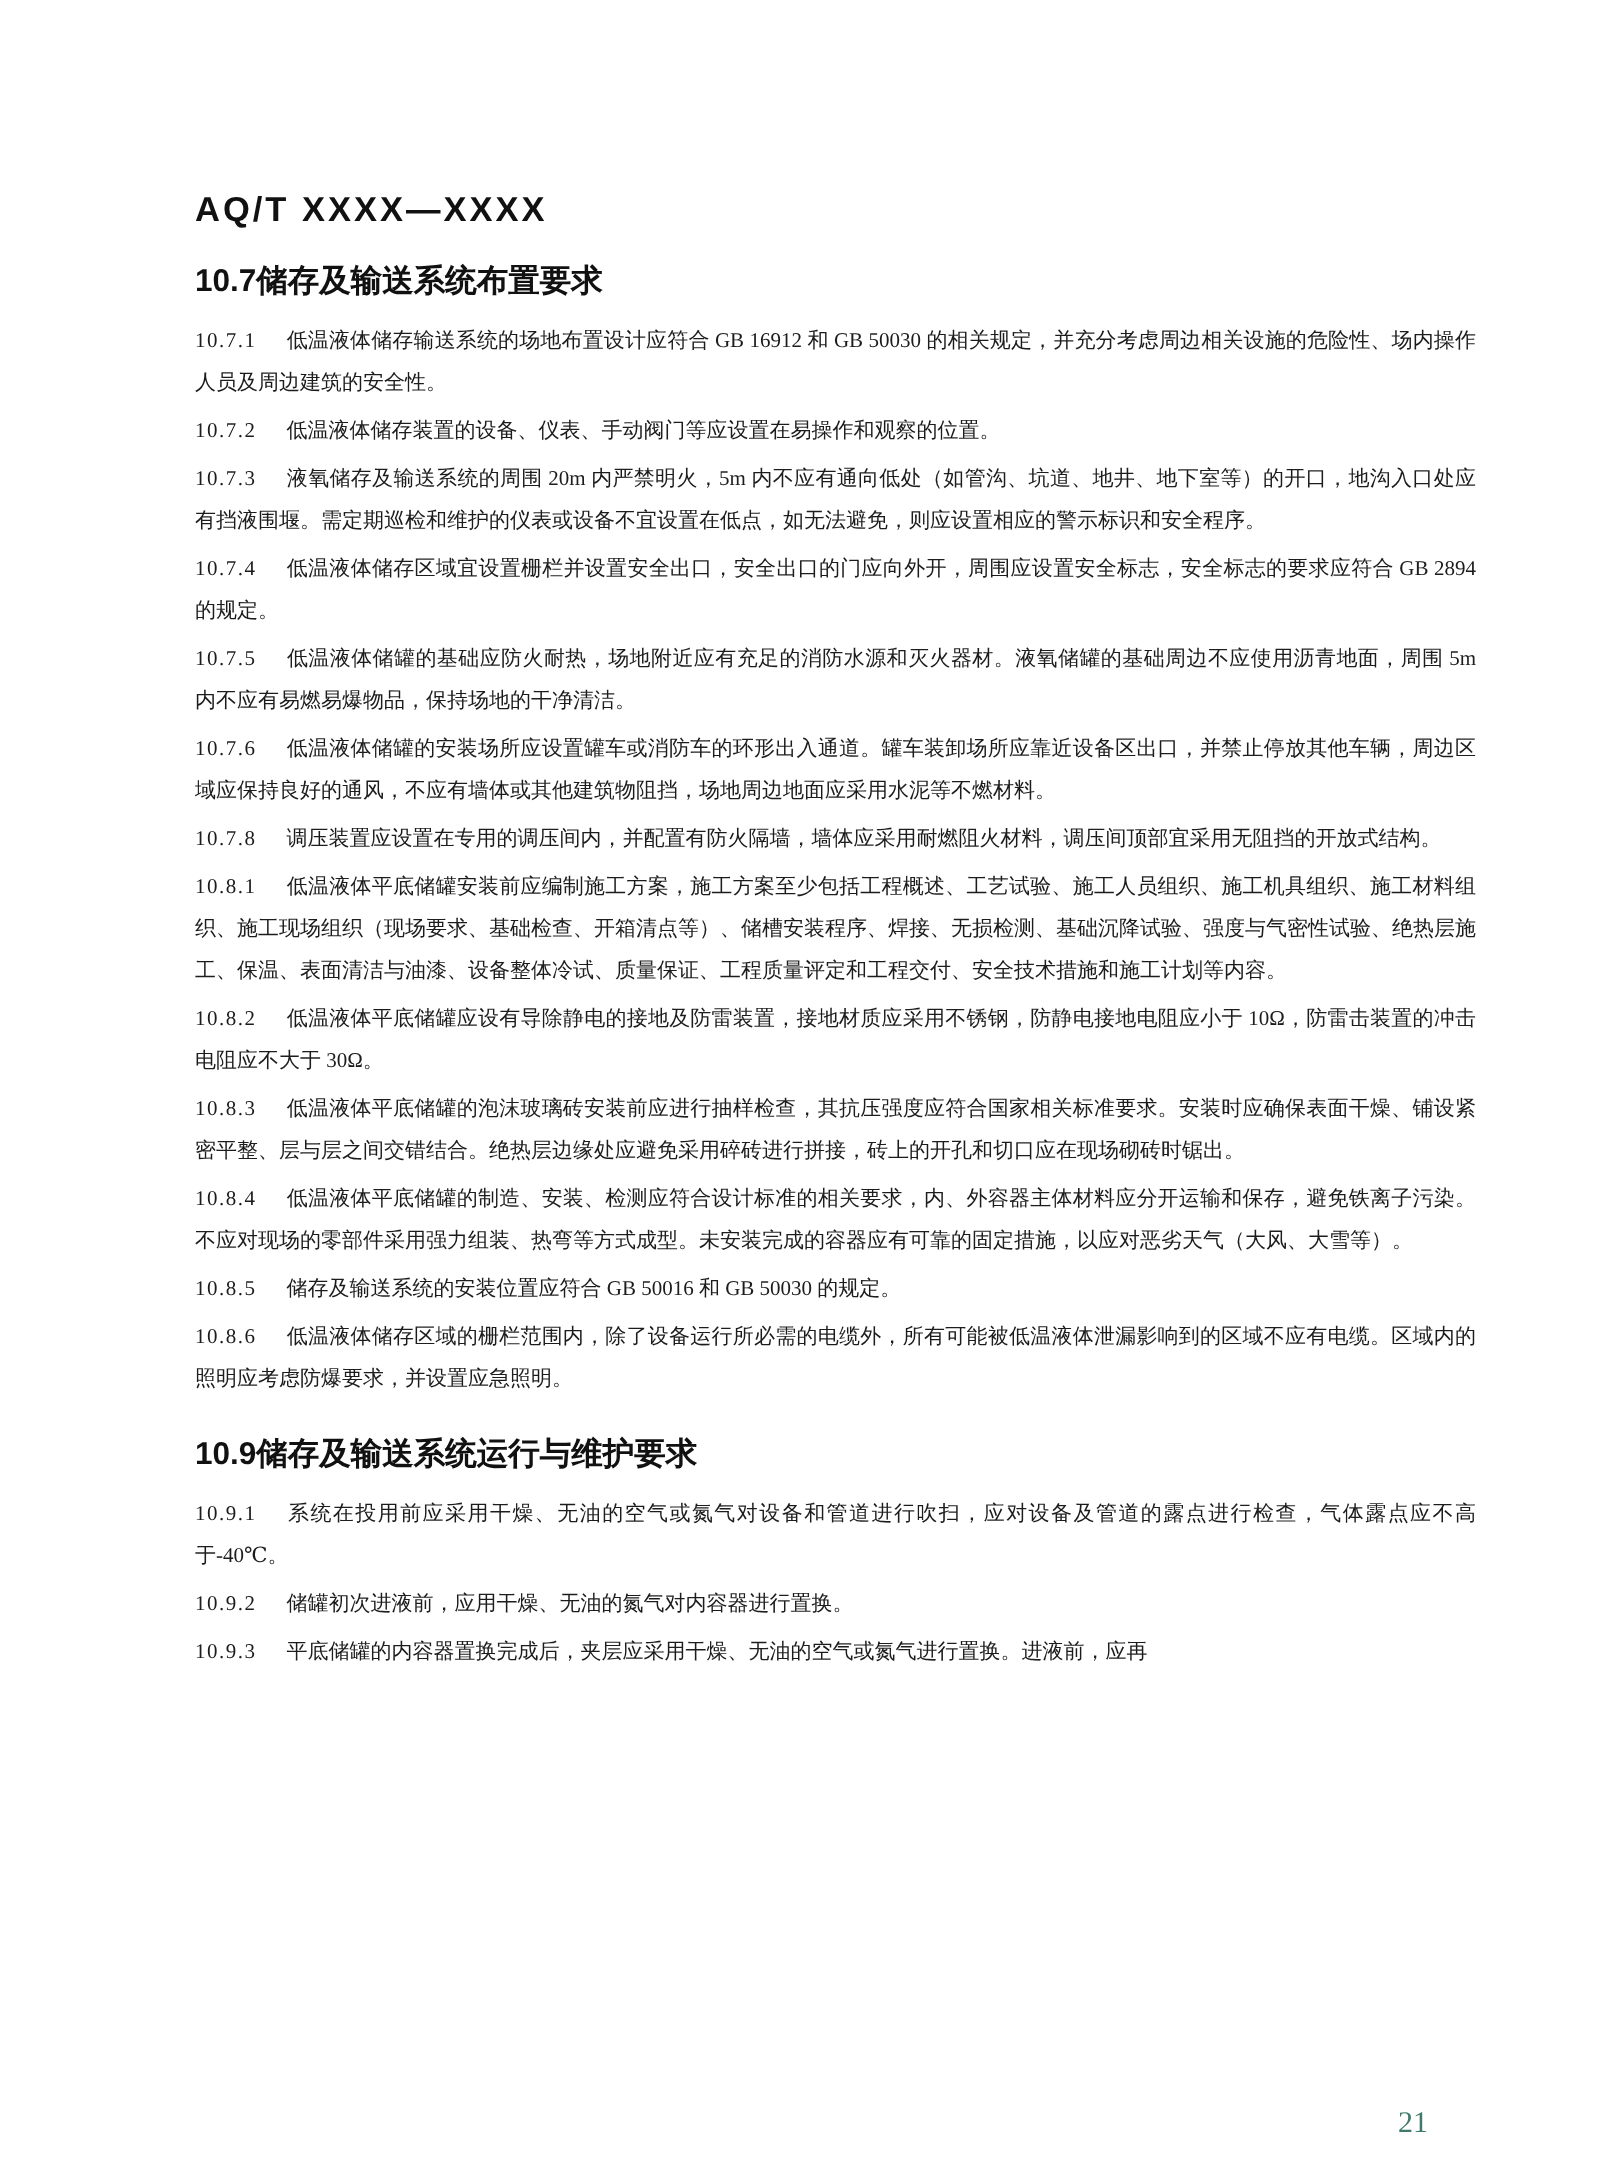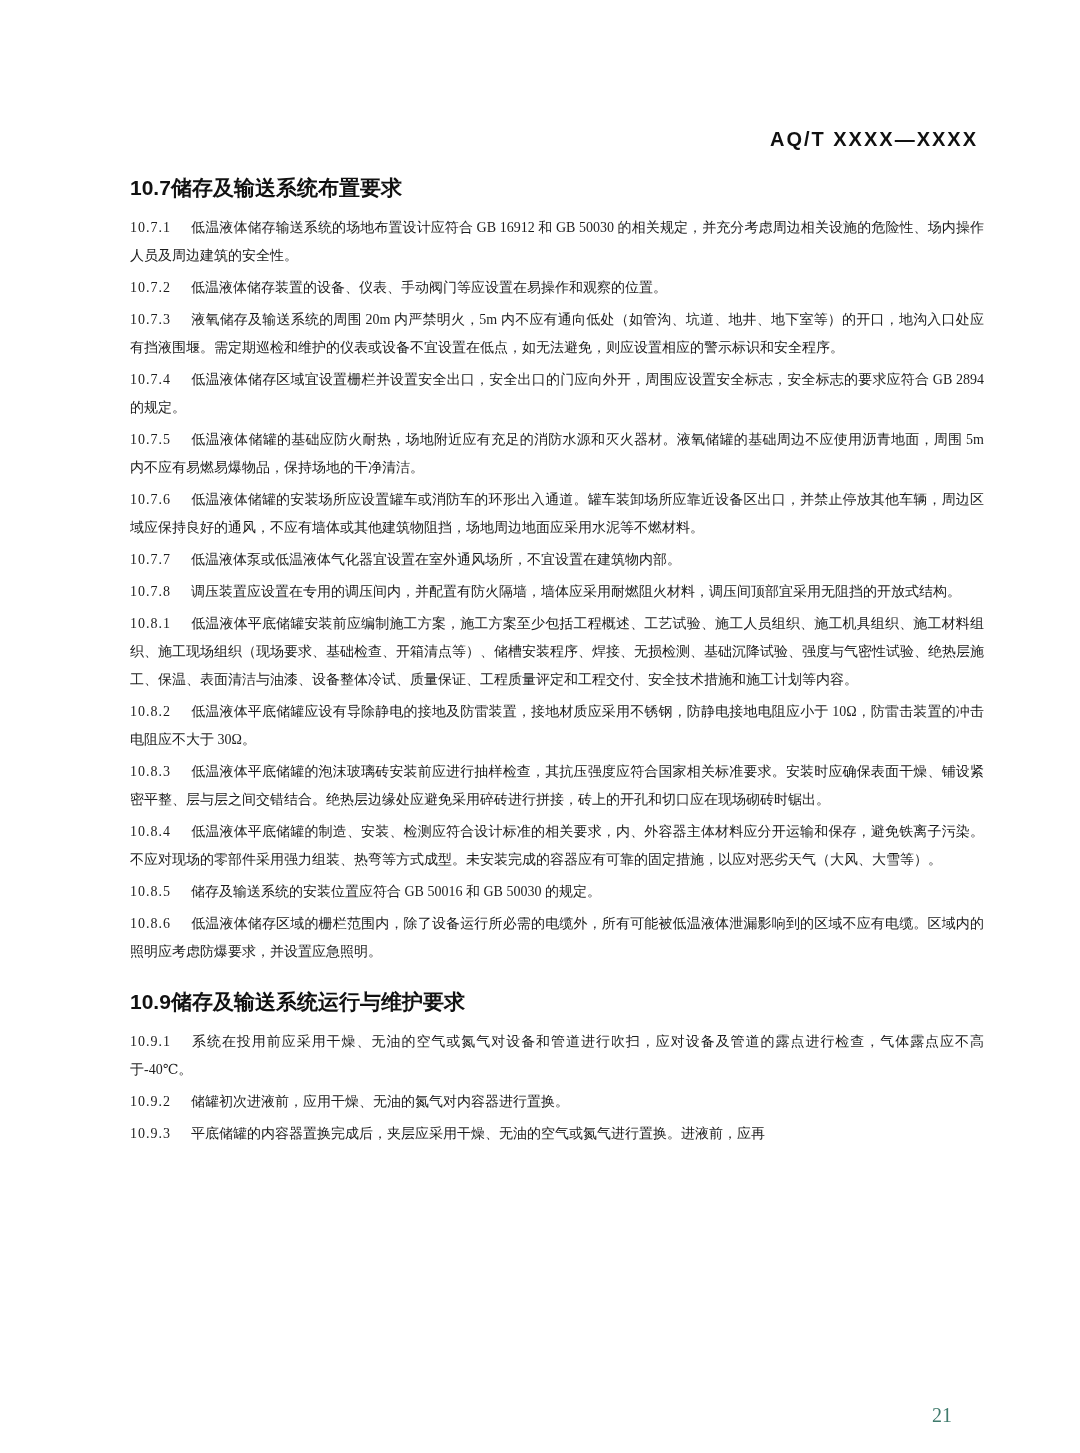--- a/index.html
+++ b/index.html
@@ -13,23 +13,22 @@
     height: 1453px;
     margin: 0 auto;
     background: #ffffff;
     box-sizing: border-box;
     padding: 126px 96px 0 130px;
     overflow: hidden;
     color: #1c1c1c;
     font-family: "Liberation Serif", "DejaVu Serif", serif;
   }
   .doc-header {
-    text-align: right;
     font-family: "Liberation Sans", "DejaVu Sans", sans-serif;
-    font-size: 20px;
+    font-size: 23px;
     font-weight: 600;
     letter-spacing: 2px;
     color: #111111;
     line-height: 26px;
     padding-right: 6px;
   }
   .section-heading {
     font-family: "Liberation Sans", "DejaVu Sans", sans-serif;
     font-weight: 700;
     font-size: 21px;
@@ -90,23 +89,20 @@
   </p>
 
   <p class="clause">
     <span class="num">10.7.5</span><span>低温液体储罐的基础应防火耐热，场地附近应有充足的消防水源和灭火器材。液氧储罐的基础周边不应使用沥青地面，周围 5m 内不应有易燃易爆物品，保持场地的干净清洁。</span>
   </p>
 
   <p class="clause">
     <span class="num">10.7.6</span><span>低温液体储罐的安装场所应设置罐车或消防车的环形出入通道。罐车装卸场所应靠近设备区出口，并禁止停放其他车辆，周边区域应保持良好的通风，不应有墙体或其他建筑物阻挡，场地周边地面应采用水泥等不燃材料。</span>
   </p>
 
-  <p class="clause">
-    <span class="num">10.7.7</span><span>低温液体泵或低温液体气化器宜设置在室外通风场所，不宜设置在建筑物内部。</span>
-  </p>
 
   <p class="clause">
     <span class="num">10.7.8</span><span>调压装置应设置在专用的调压间内，并配置有防火隔墙，墙体应采用耐燃阻火材料，调压间顶部宜采用无阻挡的开放式结构。</span>
   </p>
 
 
   <p class="clause">
     <span class="num">10.8.1</span><span>低温液体平底储罐安装前应编制施工方案，施工方案至少包括工程概述、工艺试验、施工人员组织、施工机具组织、施工材料组织、施工现场组织（现场要求、基础检查、开箱清点等）、储槽安装程序、焊接、无损检测、基础沉降试验、强度与气密性试验、绝热层施工、保温、表面清洁与油漆、设备整体冷试、质量保证、工程质量评定和工程交付、安全技术措施和施工计划等内容。</span>
   </p>
 

